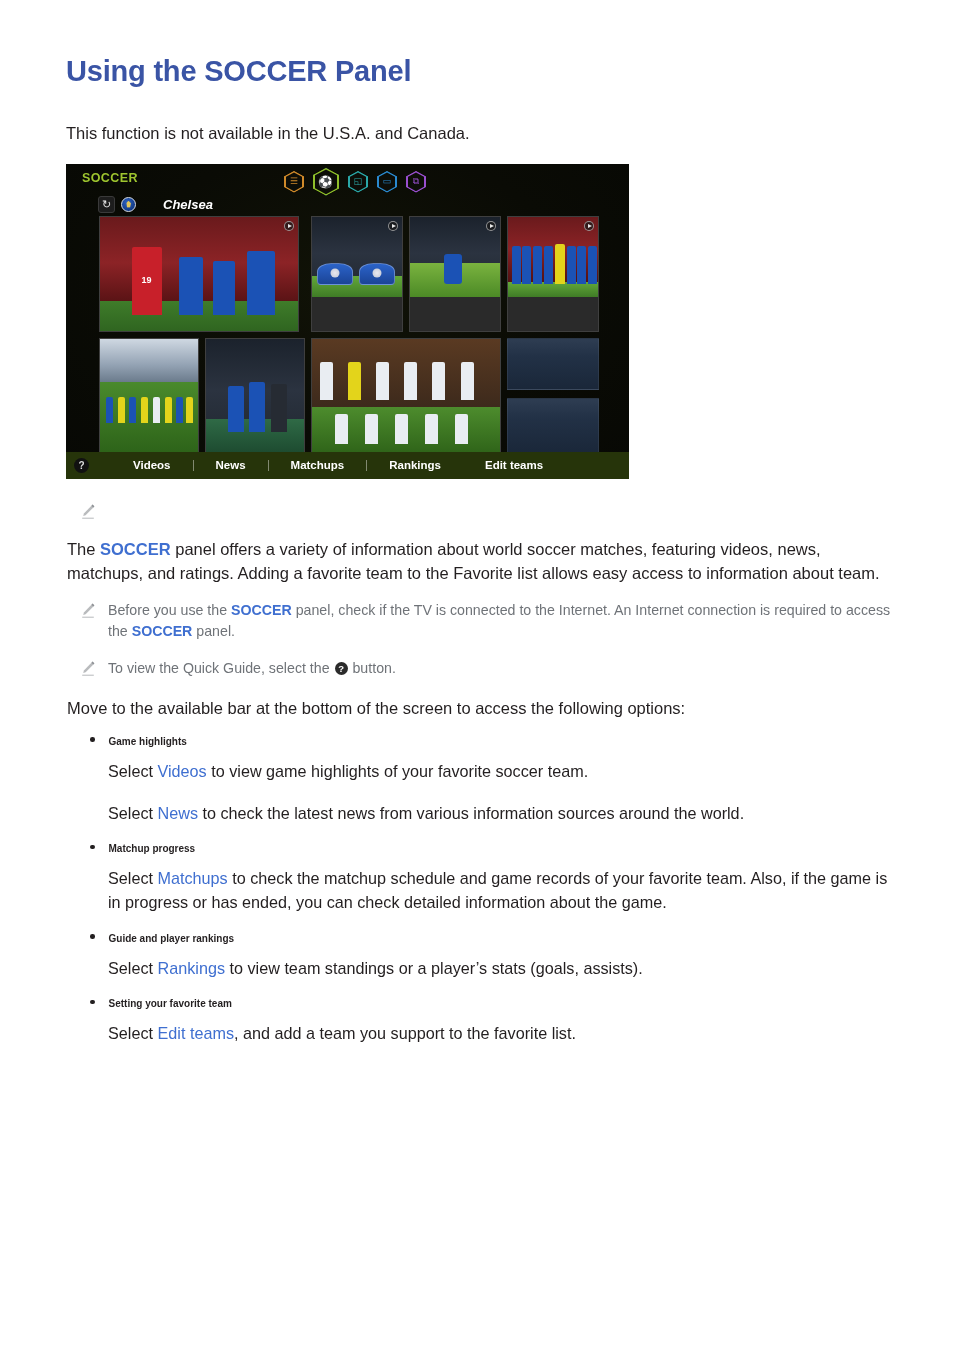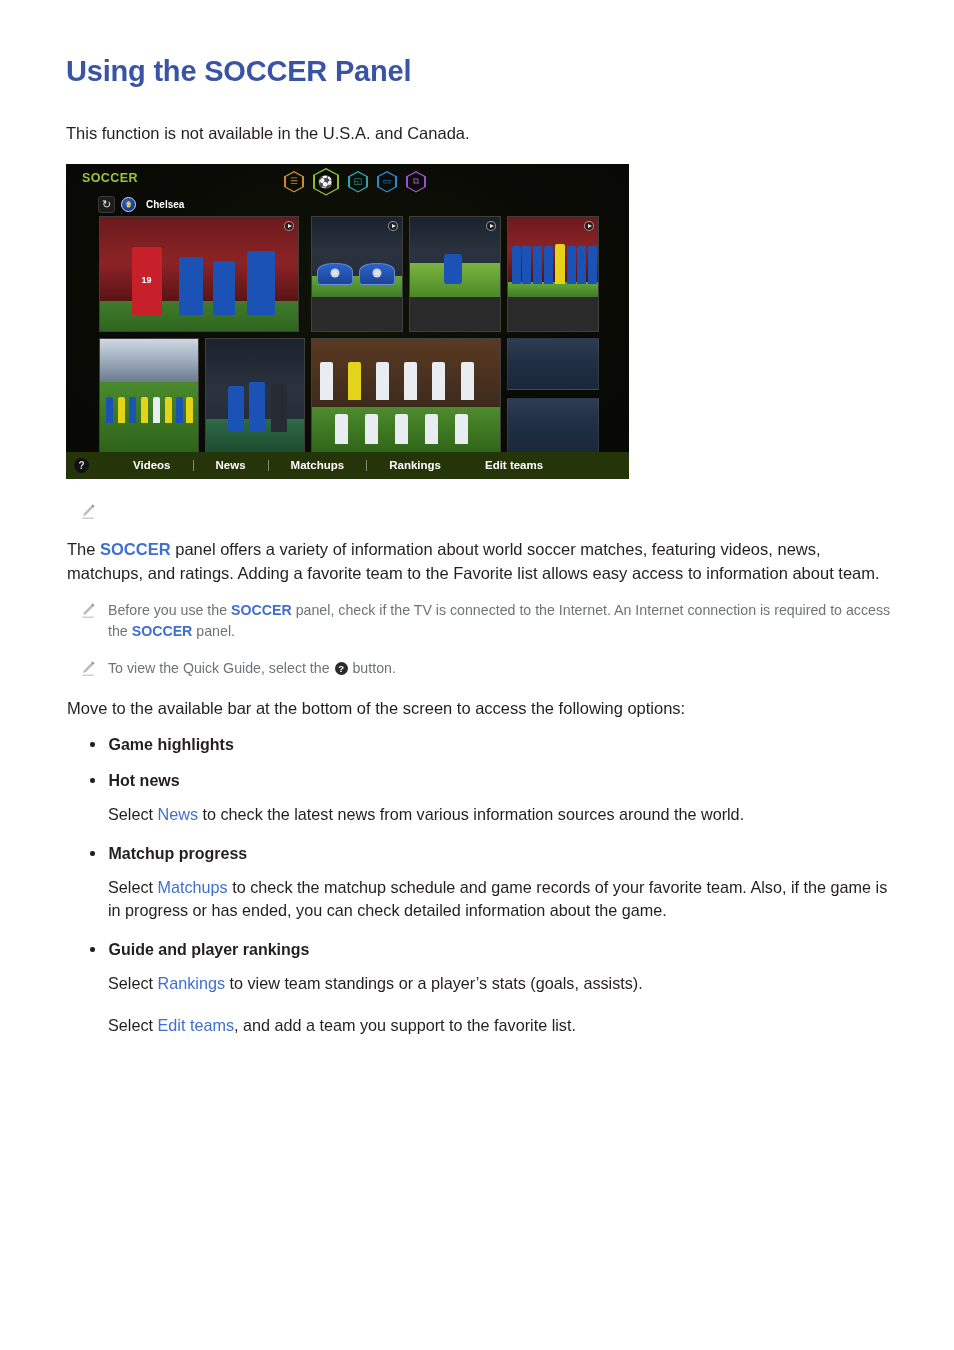--- a/index.html
+++ b/index.html
@@ -143,23 +143,24 @@
     content: "";
     position: absolute;
     left: 50%; top: 50%;
     width: 5px; height: 7px;
     transform: translate(-50%,-50%);
     background: #e2c55a;
     clip-path: polygon(50% 0%, 100% 35%, 80% 100%, 20% 100%, 0% 35%);
   }
   .team-name {
     color: #ffffff;
-    font-size: 10px;
-    font-weight: bold;
-    margin-left: 4px;
+    font-size: 13px;
+    font-weight: bold;
+    margin-left: 21px;
+    font-style: italic;
   }
 
   
   .tv-grid {
     position: absolute;
     top: 52px;
     left: 33px;
     width: 500px;
     height: 240px;
   }
@@ -330,21 +331,21 @@
   }
   .dot {
     flex: none;
     width: 4.5px; height: 4.5px;
     border-radius: 50%;
     background: #231f20;
     position: relative;
     top: -3px;
   }
   .bullet-title {
-    font-size: 16px;
+    font-size: 10px;
     font-weight: bold;
     color: #231f20;
   }
   .bullet-body {
     font-size: 16.2px;
     color: #231f20;
     line-height: 1.46;
     margin: 13px 0 0 42px;
     max-width: 790px;
   }
@@ -537,45 +538,46 @@
 
   <p class="body-p">Move to the available bar at the bottom of the screen to access the following options:</p>
 
   <div class="bullets">
 
     <div class="bullet-block">
       <div class="bullet-head">
         <span class="dot"></span>
         <span class="bullet-title">Game highlights</span>
       </div>
+      <div class="bullet-body"><span>Select </span><span class="kw">Videos</span><span> to view game highlights of your favorite soccer team.</span></div>
     </div>
 
     <div class="bullet-block">
-      <div class="bullet-head">
-        <span class="dot"></span>
-        <span class="bullet-title">Hot news</span>
-      </div>
       <div class="bullet-body"><span>Select </span><span class="kw">News</span><span> to check the latest news from various information sources around the world.</span></div>
     </div>
 
     <div class="bullet-block">
       <div class="bullet-head">
         <span class="dot"></span>
         <span class="bullet-title">Matchup progress</span>
       </div>
       <div class="bullet-body"><span>Select </span><span class="kw">Matchups</span><span> to check the matchup schedule and game records of your favorite team. Also, if the game is in progress or has ended, you can check detailed information about the game.</span></div>
     </div>
 
     <div class="bullet-block">
       <div class="bullet-head">
         <span class="dot"></span>
         <span class="bullet-title">Guide and player rankings</span>
       </div>
       <div class="bullet-body"><span>Select </span><span class="kw">Rankings</span><span> to view team standings or a player’s stats (goals, assists).</span></div>
     </div>
 
     <div class="bullet-block">
+      <div class="bullet-head">
+        <span class="dot"></span>
+        <span class="bullet-title">Setting your favorite team</span>
+      </div>
       <div class="bullet-body"><span>Select </span><span class="kw">Edit teams</span><span>, and add a team you support to the favorite list.</span></div>
     </div>
 
   </div>
 
 </div>
 
 </body></html>

